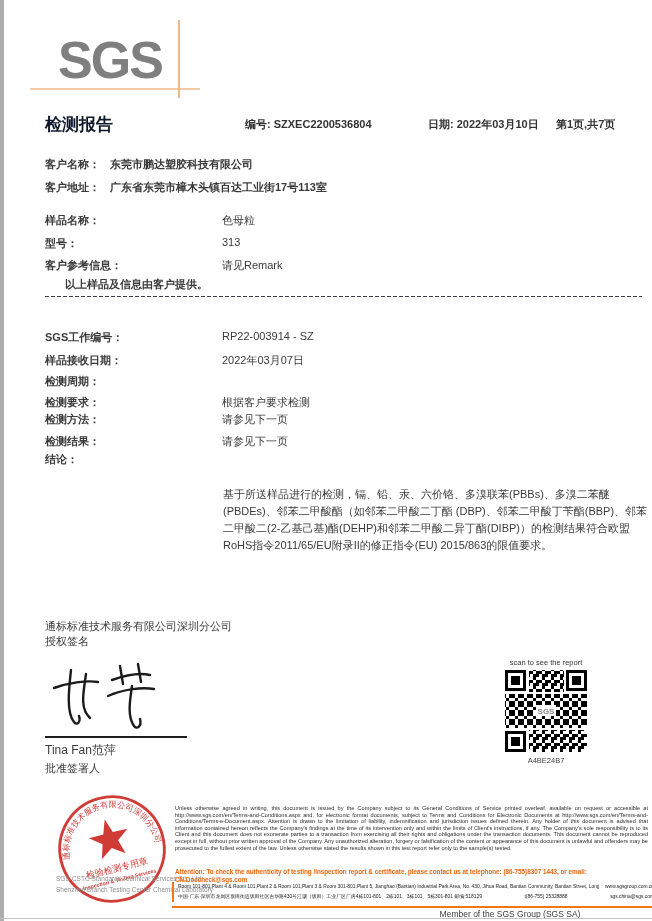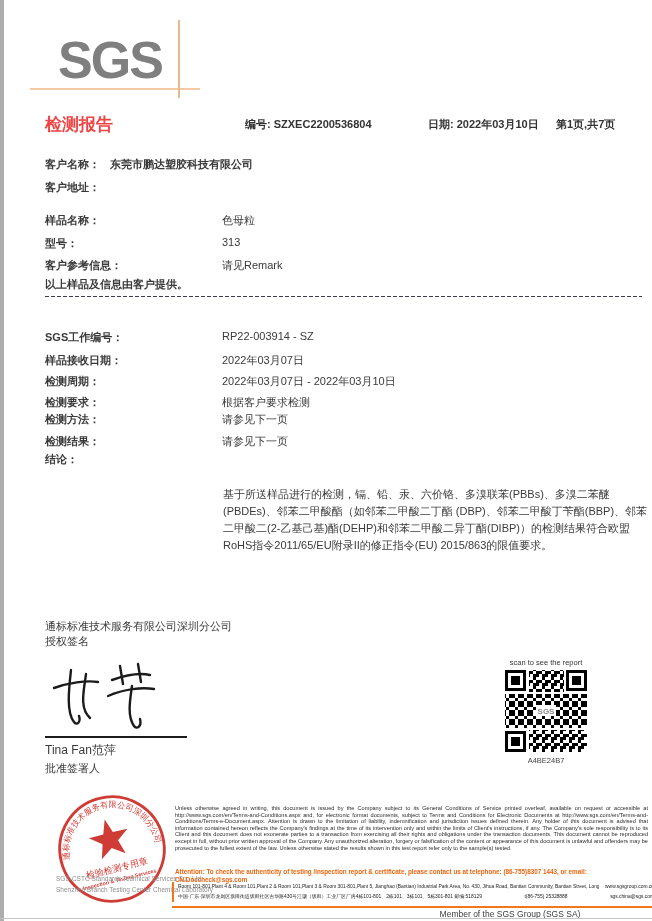--- a/index.html
+++ b/index.html
@@ -8,21 +8,21 @@
     font-family:"Liberation Sans","DejaVu Sans",sans-serif;color:#3a3a3a;
     overflow:hidden;margin:0 auto;
   }
   .edge-strip{position:absolute;left:0;top:0;width:4px;height:100%;background:#adadad;}
   
   .logo{position:absolute;left:42px;top:28px;width:160px;height:70px;}
   .logo-text{position:absolute;left:16px;top:2px;font-size:52px;font-weight:bold;color:#7f7f7f;letter-spacing:-2px;font-family:"Liberation Sans",sans-serif;}
   .logo-hline{position:absolute;left:-12px;top:60px;width:170px;height:2px;background:#f2c9a2;}
   .logo-vline{position:absolute;left:136px;top:-8px;width:2px;height:78px;background:#e9b98b;}
   
-  .report-title{position:absolute;left:45px;top:113px;font-size:17px;font-weight:bold;color:#ef4444;}
+  .report-title{position:absolute;left:45px;top:113px;font-size:17px;font-weight:bold;color:#0f172a;}
   .hmeta{position:absolute;top:117px;font-size:11px;font-weight:bold;color:#333;}
   
   .lbl{position:absolute;left:45px;font-size:11px;font-weight:bold;color:#3a3a3a;white-space:nowrap;}
   .val{position:absolute;font-size:11px;color:#3a3a3a;white-space:nowrap;}
   .val-b{font-weight:bold;}
   .dash-sep{position:absolute;left:45px;top:296px;width:597px;height:1px;
     background:repeating-linear-gradient(90deg,#3c3c50 0 4px,transparent 4px 6px);}
   .conclusion{position:absolute;left:223px;top:452px;width:428px;font-size:11px;line-height:17px;color:#3a3a3a;margin-top:34px;}
   
   .sig-company{position:absolute;left:45px;top:619px;font-size:11px;color:#3a3a3a;}
@@ -62,37 +62,37 @@
   </div>
 
   <div class="report-title">检测报告</div>
   <div class="hmeta" style="left:233px;padding-left:12px;">编号: SZXEC2200536804</div>
   <div class="hmeta" style="left:428px;">日期: 2022年03月10日</div>
   <div class="hmeta" style="left:556px;">第1页,共7页</div>
 
   <span class="lbl" style="top:157px;">客户名称：</span>
   <span class="val val-b" style="left:110px;top:157px;">东莞市鹏达塑胶科技有限公司</span>
   <span class="lbl" style="top:180px;">客户地址：</span>
+  <span class="val val-b" style="left:110px;top:180px;">广东省东莞市樟木头镇百达工业街17号113室</span>
 
   <span class="lbl" style="top:213px;">样品名称：</span>
   <span class="val" style="left:222px;top:213px;">色母粒</span>
   <span class="lbl" style="top:236px;">型号：</span>
   <span class="val" style="left:222px;top:236px;">313</span>
   <span class="lbl" style="top:258px;">客户参考信息：</span>
   <span class="val" style="left:222px;top:258px;">请见Remark</span>
-  <span class="lbl" style="top:277px;">以上样品及信息由客户提供。</span>
+  <span class="lbl" style="top:277px;margin-left:20px;">以上样品及信息由客户提供。</span>
 
   <div class="dash-sep"></div>
 
   <span class="lbl" style="top:330px;">SGS工作编号：</span>
   <span class="val" style="left:222px;top:330px;">RP22-003914 - SZ</span>
   <span class="lbl" style="top:353px;">样品接收日期：</span>
   <span class="val" style="left:222px;top:353px;">2022年03月07日</span>
   <span class="lbl" style="top:374px;">检测周期：</span>
-  <span class="val" style="left:222px;top:374px;">2022年03月07日 - 2022年03月10日</span>
   <span class="lbl" style="top:395px;">检测要求：</span>
   <span class="val" style="left:222px;top:395px;">根据客户要求检测</span>
   <span class="lbl" style="top:412px;">检测方法：</span>
   <span class="val" style="left:222px;top:412px;">请参见下一页</span>
   <span class="lbl" style="top:434px;">检测结果：</span>
   <span class="val" style="left:222px;top:434px;">请参见下一页</span>
 
   <span class="lbl" style="top:452px;">结论：</span>
   <div class="conclusion">基于所送样品进行的检测，镉、铅、汞、六价铬、多溴联苯(PBBs)、多溴二苯醚(PBDEs)、邻苯二甲酸酯（如邻苯二甲酸二丁酯 (DBP)、邻苯二甲酸丁苄酯(BBP)、邻苯二甲酸二(2-乙基己基)酯(DEHP)和邻苯二甲酸二异丁酯(DIBP)）的检测结果符合欧盟RoHS指令2011/65/EU附录II的修正指令(EU) 2015/863的限值要求。</div>
 

